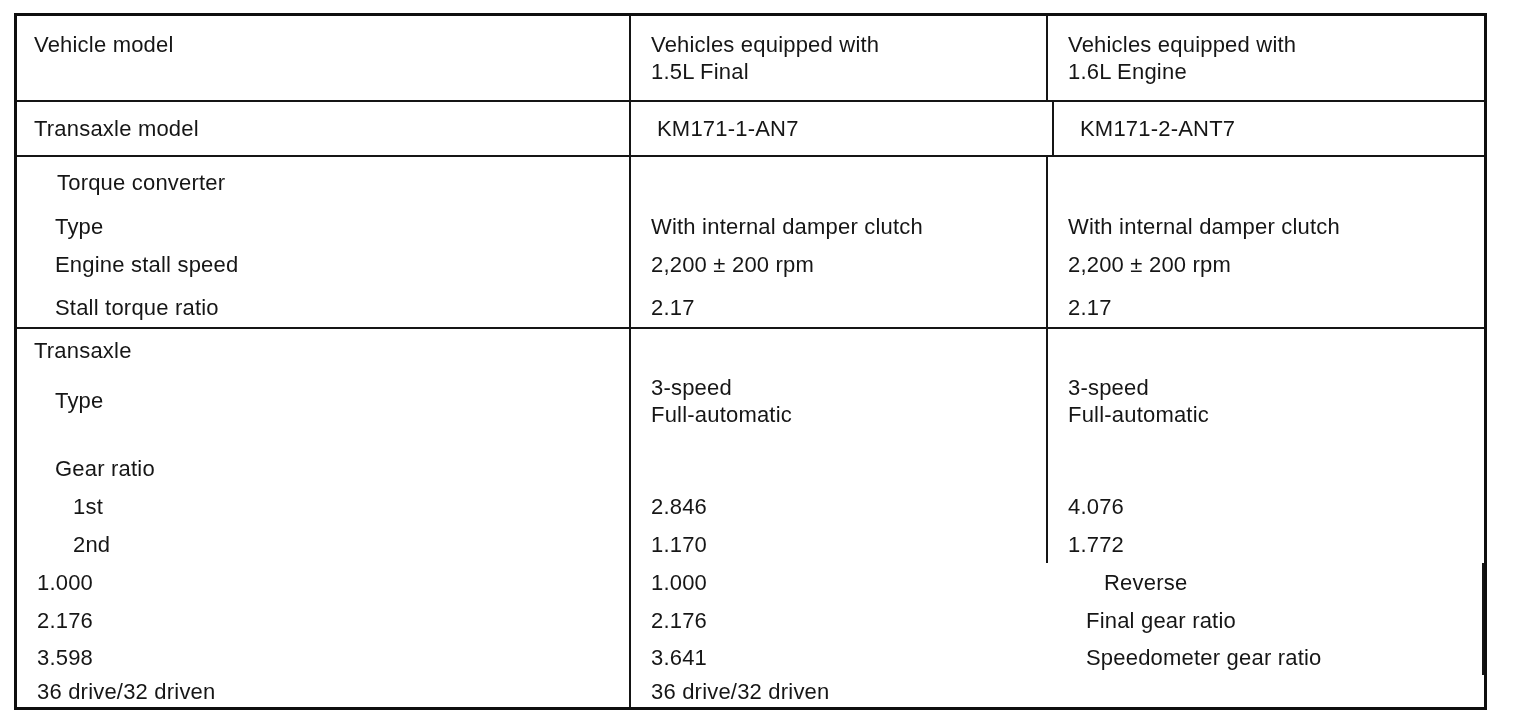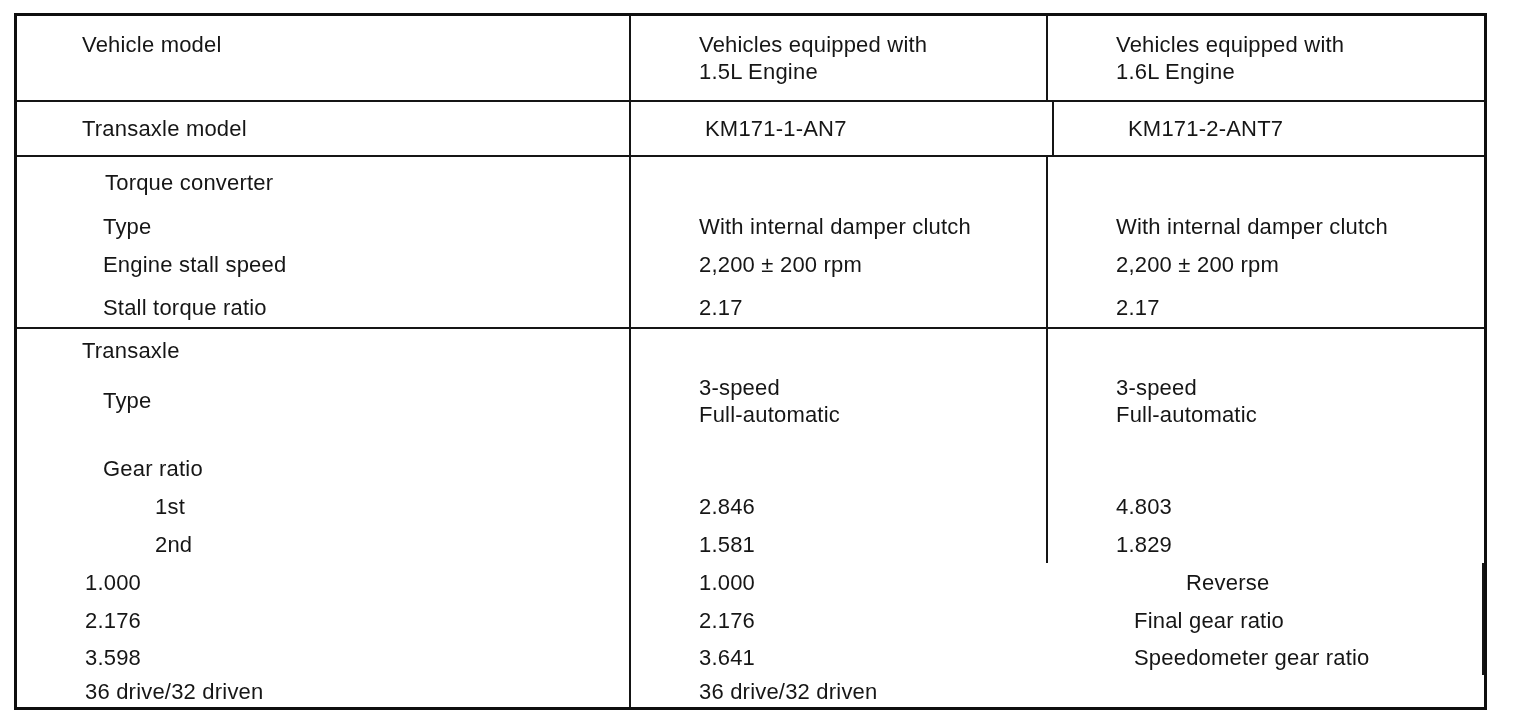--- a/index.html
+++ b/index.html
@@ -36,26 +36,25 @@
   .c1, .c2 { border-right: 2px solid #151515; }
   .cell {
     box-sizing: border-box;
     padding-left: 17px;
     display: flex;
     flex-direction: column;
     justify-content: center;
     line-height: 27px;
     white-space: nowrap;
     overflow: hidden;
-    margin-left: 48px;
   }
   .top { justify-content: flex-start; padding-top: 15px; }
   .vcell { padding-left: 20px; }
   .lvl1 { padding-left: 38px; }
-  .lvl2 { padding-left: 90px; }
+  .lvl2 { padding-left: 56px; }
   
   .band-header   { grid-template-rows: 84px; }
   .band-model    { grid-template-rows: 53px; gap: 6px; }
   .band-torque   { grid-template-rows: 50px 38px 38px 44px; }
   .band-transaxle{ grid-template-rows: 42px 56px 22px 38px 38px 38px 38px 38px 36px 1fr; }
   .band-torque .cell, .band-transaxle .cell { justify-content: center; }
   .band-torque .r-title { justify-content: flex-start; padding-top: 12px; padding-left: 40px; }
   .band-transaxle .r-title { justify-content: flex-start; padding-top: 8px; }
   .r-type { justify-content: flex-start; padding-top: 3px; }
   .r-last { justify-content: flex-start; padding-top: 5px; }
@@ -64,21 +63,21 @@
 <body>
 
 <div class="doc-table">
 
   <div class="band band-header">
     <div class="cell c1 top">
       <div>Vehicle model</div>
     </div>
     <div class="cell c2 vcell top">
       <div>Vehicles equipped with</div>
-      <div>1.5L Engine</div>
+      <div>1.5L Final</div>
     </div>
     <div class="cell c3 vcell top">
       <div>Vehicles equipped with</div>
       <div>1.6L Engine</div>
     </div>
   </div>
 
   <div class="band band-model">
     <div class="cell c1">Transaxle model</div>
     <div class="cell c2 vcell">KM171-1-AN7</div>
@@ -121,25 +120,25 @@
     <div class="cell c1"></div>
     <div class="cell c2"></div>
     <div class="cell c3"></div>
 
     <div class="cell c1 lvl1">Gear ratio</div>
     <div class="cell c2 vcell"></div>
     <div class="cell c3 vcell"></div>
 
     <div class="cell c1 lvl2">1st</div>
     <div class="cell c2 vcell">2.846</div>
-    <div class="cell c3 vcell">4.803</div>
+    <div class="cell c3 vcell">4.076</div>
 
     <div class="cell c1 lvl2">2nd</div>
-    <div class="cell c2 vcell">1.581</div>
-    <div class="cell c3 vcell">1.829</div>
+    <div class="cell c2 vcell">1.170</div>
+    <div class="cell c3 vcell">1.772</div>
 
     <div class="cell c2 vcell">1.000</div>
     <div class="cell c3 vcell">1.000</div>
 
     <div class="cell c1 lvl2">Reverse</div>
     <div class="cell c2 vcell">2.176</div>
     <div class="cell c3 vcell">2.176</div>
 
     <div class="cell c1 lvl1">Final gear ratio</div>
     <div class="cell c2 vcell">3.598</div>

